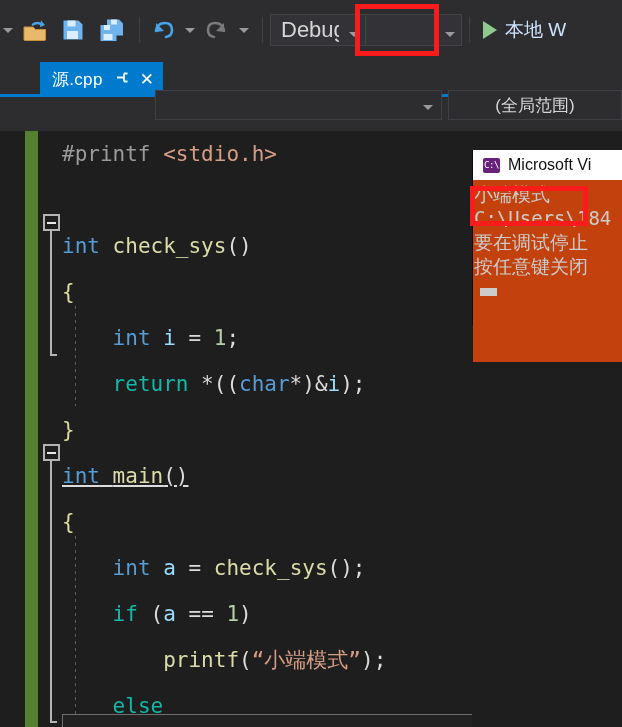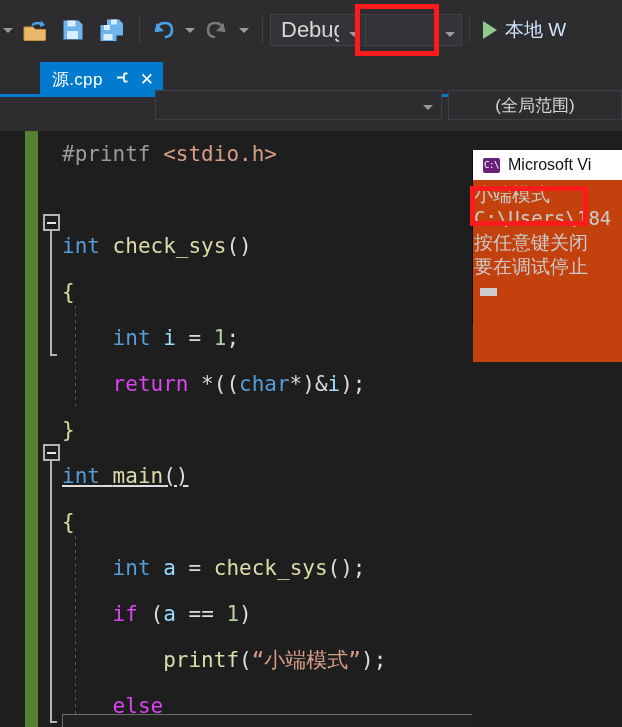--- a/index.html
+++ b/index.html
@@ -87,21 +87,21 @@
     position: absolute; left: 62px;
     font-family: "DejaVu Sans Mono", monospace;
     font-size: 21px; line-height: 46px; height: 46px;
     white-space: pre; color: #dcdcdc;
   }
 
   
   .t-pre   { color: #9b9b9b; }
   .t-str   { color: #d69d85; }
   .t-kw    { color: #569cd6; }
-  .t-ctl   { color: #d946ef; }
+  .t-ctl   { color: #14b8a6; }
   .t-fn    { color: #dcdcaa; }
   .t-num   { color: #b5cea8; }
   .t-punc  { color: #dcdcdc; }
   .t-brace { color: #dcdc9e; }
   .t-paren { color: #dcdcdc; }
   .t-id    { color: #9cdcfe; }
 
   
   .collapse-box {
     position: absolute; left: 43px; width: 17px; height: 17px;
@@ -313,22 +313,22 @@
 
   <div class="console-shadow"></div>
   <div class="console-win">
     <div class="console-title">
       <span class="cmd-ico">C:\</span>
       <span class="console-title-text">Microsoft Vi</span>
     </div>
     <div class="console-body" id="console-body">
         <div class="console-line">小端模式</div>
         <div class="console-line">C:\Users\184</div>
+        <div class="console-line">要在调试停止</div>
         <div class="console-line">按任意键关闭</div>
-        <div class="console-line">要在调试停止</div>
       <div class="console-cursor"></div>
     </div>
   </div>
 
   <div class="red-box red-box-x86"></div>
   <div class="red-box red-box-console"></div>
 
 </div>
 
 </body></html>

